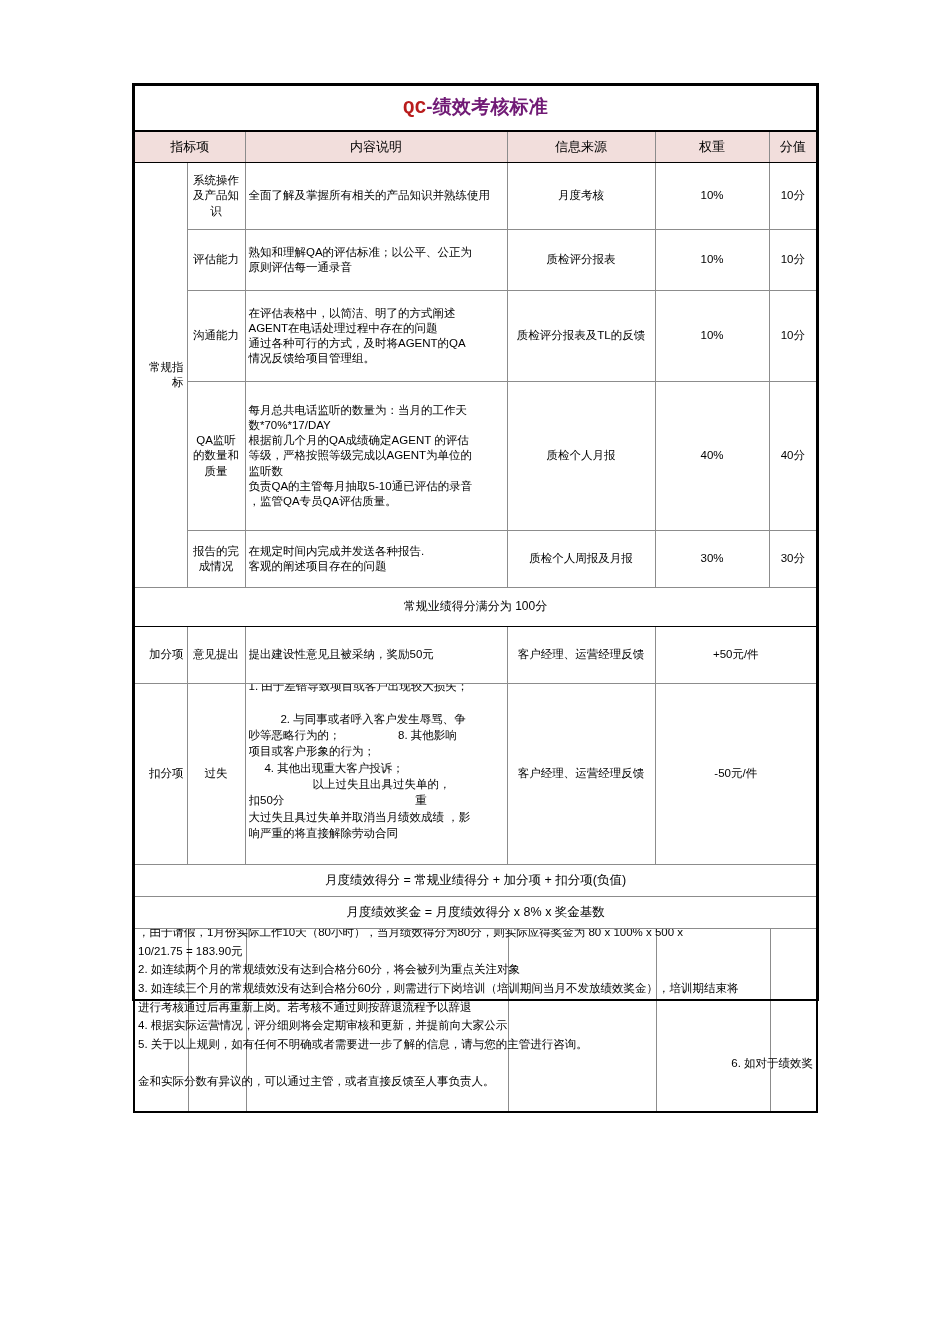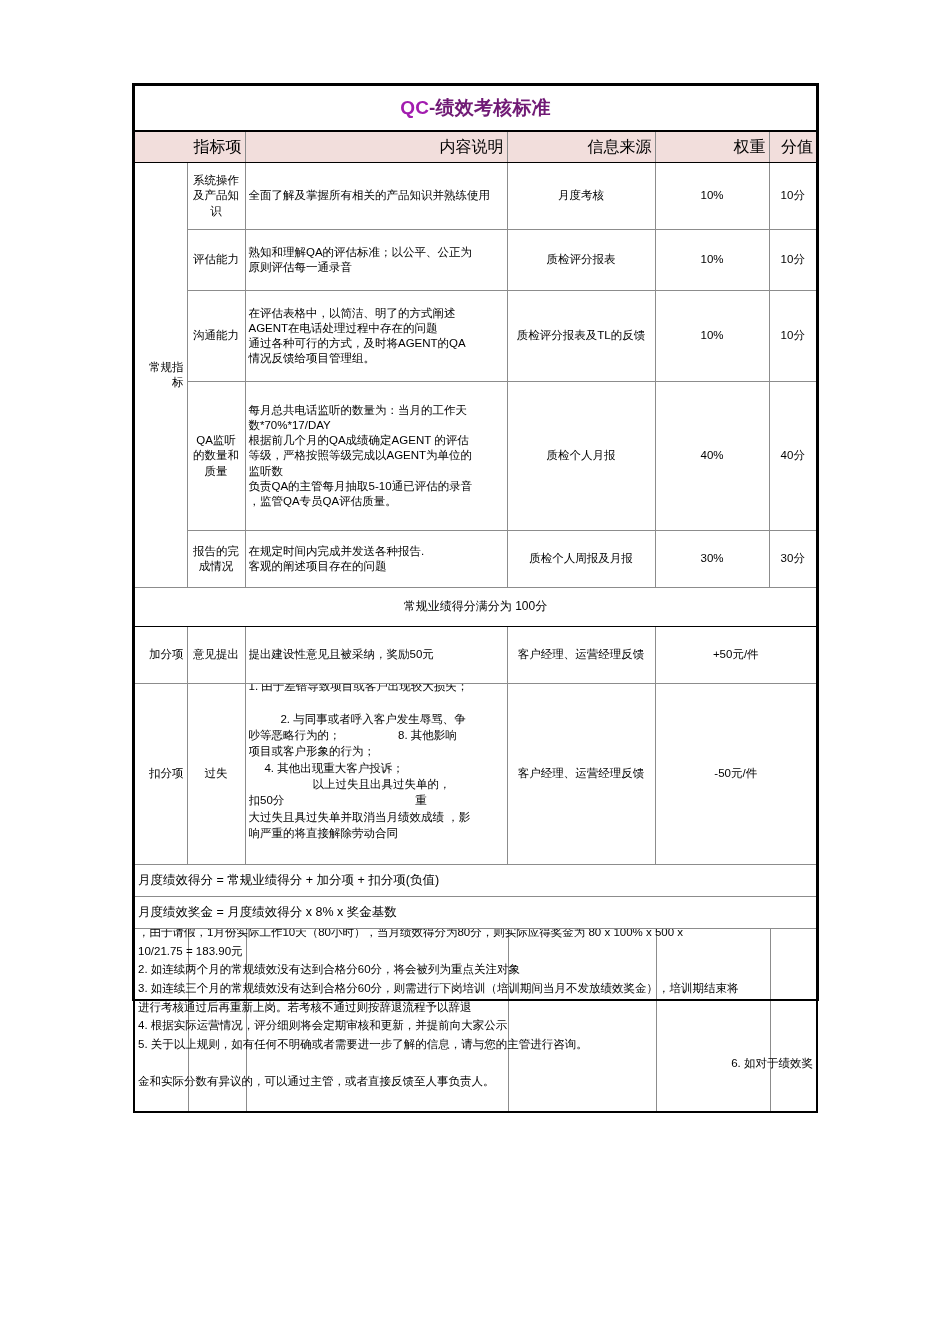--- a/index.html
+++ b/index.html
@@ -54,28 +54,28 @@
     text-align: center;
     font-size: 19px;
     font-weight: bold;
     height: 40px;
     border-left: 2px solid #000 !important;
     border-right: 2px solid #000 !important;
     border-top: 2px solid #000 !important;
     border-bottom: 2px solid #000 !important;
     letter-spacing: 0.2px;
   }
-  .title-qc { color: #a21caf; }
+  .title-qc { color: #b91c1c; font-family: Liberation Mono, monospace; }
   .title-rest { color: #701a75; }
 
   tr.header-row td {
     background: #F2DEDC;
-    text-align: right;
+    text-align: center;
     height: 26px;
-    font-size: 16px;
+    font-size: 13px;
     border-top: 2px solid #000 !important;
     border-bottom: 1.5px solid #000 !important;
   }
   tr.header-row td.edge-l { border-left: 2px solid #000 !important; }
   tr.header-row td.edge-r { border-right: 2px solid #000 !important; }
 
   td.edge-l { border-left: 2px solid #000 !important; }
   td.edge-r { border-right: 2px solid #000 !important; }
 
   td.c-cat      { width: 53px;  text-align: right; }
@@ -110,21 +110,21 @@
     position: relative;
   }
   .fault-inner {
     position: relative;
     top: -8px;
     height: 176px;
     overflow: hidden;
   }
 
   td.formula-cell {
-    text-align: left;
+    text-align: center;
     font-size: 12.5px;
     height: 27px;
     border-top: 1.5px solid #000 !important;
   }
   td.formula-cell.second { border-bottom: 1px solid #8c8c8c !important; }
 
   td.notes-cell {
     font-size: 11.5px;
     line-height: 1.62;
     text-align: left;

